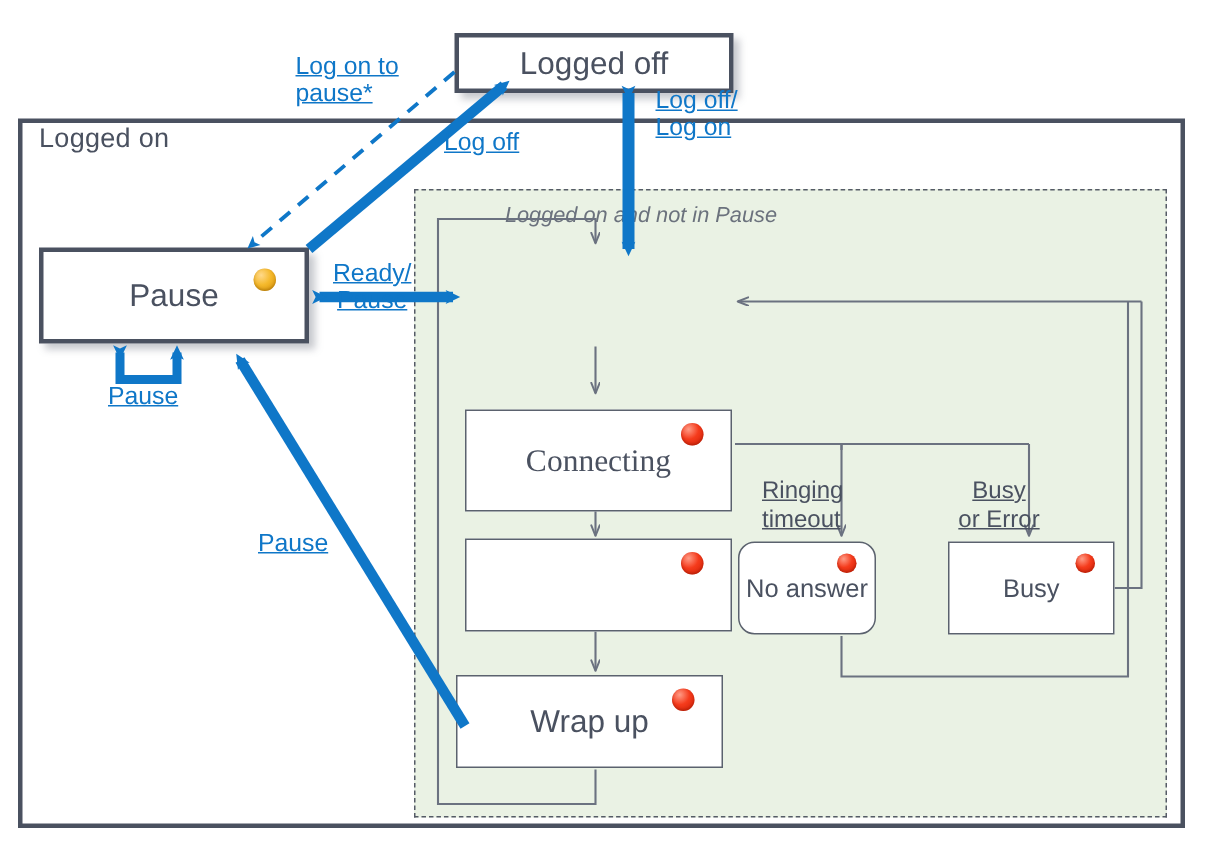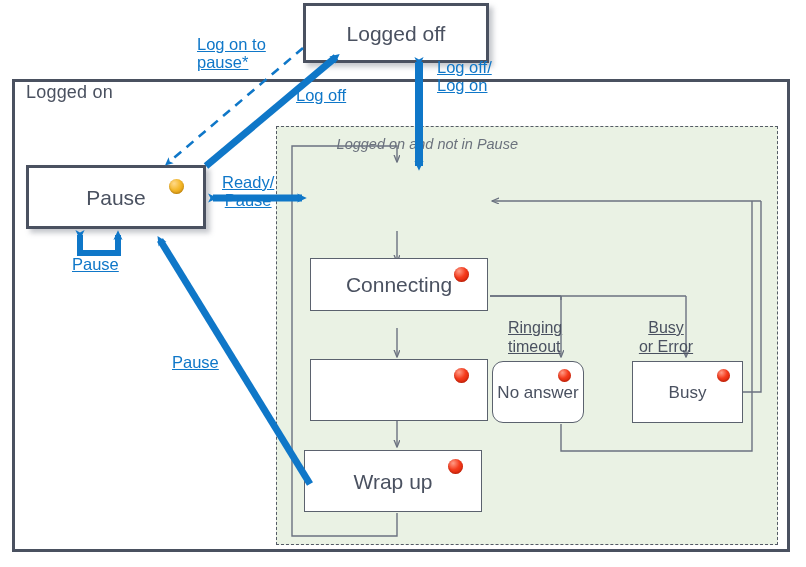--- a/index.html
+++ b/index.html
@@ -166,31 +166,31 @@
 
       <path d="M561,424 L561,451 L752,451 L752,201"></path>
 
       <path d="M743,392 L761,392 L761,201"></path>
 
       <path d="M761,201 L492,201" marker-end="url(#gray-arrow)"></path>
       <path d="M752,201 L752,201"></path>
     </g>
   </svg>
 
-  <div class="state thick" style="left:303px; top:3px; width:186px; height:60px;">
+  <div class="state thick" style="left:303px; top:22px; width:186px; height:40px;">
     <span class="label">Logged off</span>
   </div>
 
   <div class="state thick" style="left:26px; top:165px; width:180px; height:64px;">
     <span class="label">Pause</span>
     <span class="dot dot-amber" style="right:19px; top:11px;"></span>
   </div>
 
 
-  <div class="state thin" style="left:310px; top:258px; width:178px; height:53px;">
+  <div class="state thin" style="left:310px; top:273px; width:178px; height:68px;font-family:Liberation Serif, serif;">
     <span class="label">Connecting</span>
     <span class="dot dot-red" style="right:18px; top:8px;"></span>
   </div>
 
   <div class="state thin" style="left:310px; top:359px; width:178px; height:62px;">
     <span class="dot dot-red" style="right:18px; top:8px;"></span>
   </div>
 
   <div class="state thin" style="left:304px; top:450px; width:178px; height:62px;">
     <span class="label">Wrap up</span>

